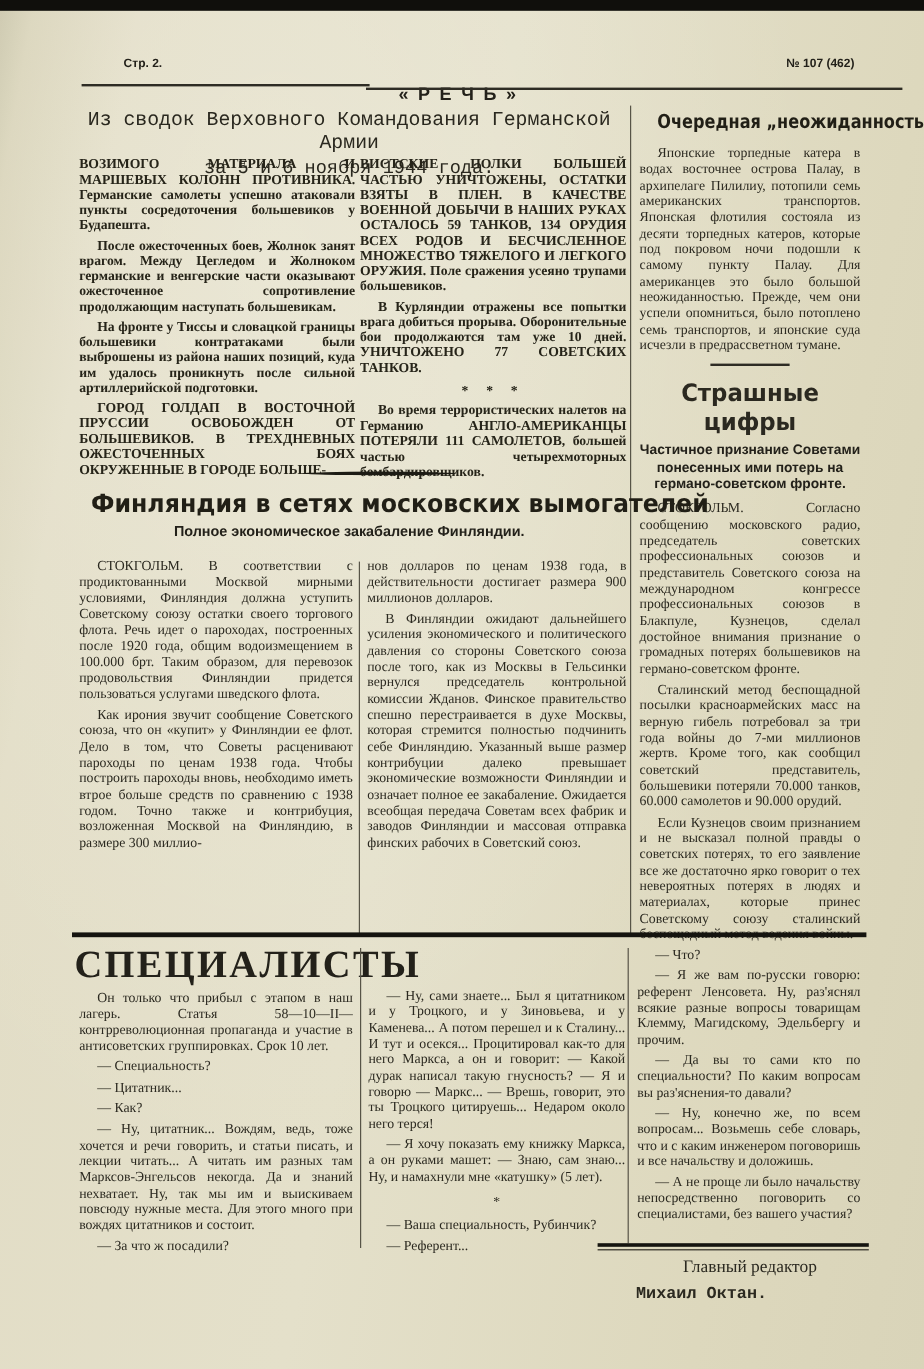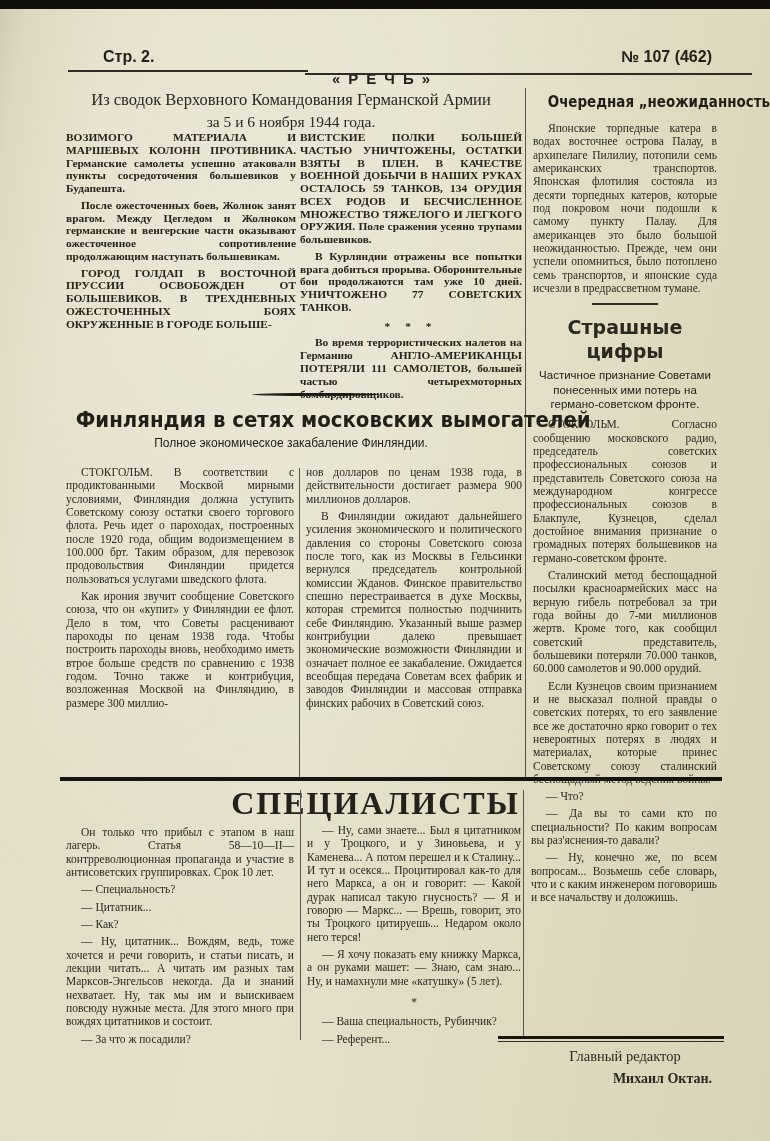--- a/index.html
+++ b/index.html
@@ -6,51 +6,51 @@
   .paper{
     position:relative;width:770px;height:1141px;overflow:hidden;
     background:
       radial-gradient(ellipse at 30% 20%, rgba(255,255,250,.25), rgba(0,0,0,0) 60%),
       linear-gradient(100deg,#c9c4a9 0%,#d8d3b8 3%,#e2ddc6 12%,#e4e0ca 45%,#ddd8bd 80%,#d9d4b9 100%);
     color:#2b2920;
     font-family:"Liberation Serif","DejaVu Serif",serif;
   }
   .abs{position:absolute;}
   .edge-top{left:0;top:0;width:770px;height:9px;background:#100f0c;}
-  .hdr{font-family:"Liberation Sans","DejaVu Sans",sans-serif;font-weight:700;font-size:16px;color:#23211a;}
+  .hdr{font-family:"Liberation Sans","DejaVu Sans",sans-serif;font-weight:700;font-size:10px;color:#23211a;}
   .masthead{letter-spacing:8px;}
   .rule{background:#2e2c24;}
   .hrule{height:2px;}
 
   
   .col p{margin:0 0 4px;text-align:justify;text-indent:15px;}
   .body-sm p{font-size:11.5px;line-height:1.16;}
   .war p{font-size:11.4px;line-height:1.12;font-weight:700;color:#262419;}
   .noindent{text-indent:0 !important;}
   .stars{text-align:center !important;text-indent:0 !important;font-weight:700;letter-spacing:6px;margin:6px 0 4px !important;}
   .star-one{text-align:center !important;text-indent:0 !important;margin:8px 0 6px !important;}
 
-  .headline1{font-family:Liberation Serif, serif;font-weight:400;color:#2a281f;text-align:center;}
+  .headline1{font-family:Liberation Mono, monospace;font-weight:400;color:#2a281f;text-align:center;}
   .headline1 .l1{font-size:16.5px;}
   .headline1 .l2{font-size:15.5px;margin-top:3px;}
 
   .title-heavy{font-family:"DejaVu Sans",sans-serif;font-weight:700;color:#211f16;white-space:nowrap;}
   .japan-title{font-size:16px;transform:scaleX(.84);transform-origin:center;text-align:center;width:100%;}
   .figures-title{font-size:20px;font-family:"DejaVu Sans",sans-serif;font-weight:700;text-align:center;transform:scaleX(.95);transform-origin:center;width:100%;}
-  .sub-bold{font-family:"Liberation Sans","DejaVu Sans",sans-serif;font-weight:400;font-size:11.5px;line-height:1.25;text-align:center;color:#23211a;}
+  .sub-bold{font-family:"Liberation Sans","DejaVu Sans",sans-serif;font-weight:700;font-size:11.5px;line-height:1.25;text-align:center;color:#23211a;}
 
   .finland-title{font-size:21px;text-align:center;transform:scaleX(.94);transform-origin:center;width:100%;}
-  .spec-title{font-family:"Liberation Serif","DejaVu Serif",serif;font-weight:700;font-size:32px;letter-spacing:2px;color:#23211a;text-align:right;}
+  .spec-title{font-family:"Liberation Serif","DejaVu Serif",serif;font-weight:700;font-size:32px;letter-spacing:2px;color:#23211a;text-align:left;}
 
   .vrule{width:1px;background:#575447;}
   .thickrule{background:#15140f;}
   .ornament{background:#1c1b14;border-radius:50%/50%;}
 
   .footer-label{font-size:14.5px;text-align:center;}
-  .footer-name{font-family:Liberation Serif, serif;font-weight:700;font-size:14px;text-align:right;}
+  .footer-name{font-family:Liberation Mono, monospace;font-weight:700;font-size:14px;text-align:left;}
 </style>
 </head>
 <body>
 
 <div class="paper">
 
   <div class="abs edge-top"></div>
 
   <div class="abs hdr" style="left:103px;top:48px;">Стр. 2.</div>
   <div class="abs hdr masthead" style="left:0;top:46px;width:770px;text-align:center;font-size:15px;margin-top:24px;">«РЕЧЬ»</div>
@@ -59,20 +59,21 @@
   <div class="abs rule hrule" style="left:305px;top:73px;width:447px;"></div>
 
   <div class="abs headline1" style="left:62px;top:90px;width:458px;">
     <div class="l1">Из сводок Верховного Командования Германской Армии</div>
     <div class="l2">за 5 и 6 ноября 1944 года.</div>
   </div>
 
   <div class="abs col war" style="left:66px;top:131px;width:230px;">
     <p class="noindent">ВОЗИМОГО МАТЕРИАЛА И МАРШЕВЫХ КОЛОНН ПРОТИВНИКА. Германские самолеты успешно атаковали пункты сосредоточения большевиков у Будапешта.</p>
     <p>После ожесточенных боев, Жолнок занят врагом. Между Цегледом и Жолноком германские и венгерские части оказывают ожесточенное сопротивление продолжающим наступать большевикам.</p>
+    <p>На фронте у Тиссы и словацкой границы большевики контратаками были выброшены из района наших позиций, куда им удалось проникнуть после сильной артиллерийской подготовки.</p>
     <p>ГОРОД ГОЛДАП В ВОСТОЧНОЙ ПРУССИИ ОСВОБОЖДЕН ОТ БОЛЬШЕВИКОВ. В ТРЕХДНЕВНЫХ ОЖЕСТОЧЕННЫХ БОЯХ ОКРУЖЕННЫЕ В ГОРОДЕ БОЛЬШЕ-</p>
   </div>
 
   <div class="abs col war" style="left:300px;top:131px;width:222px;">
     <p class="noindent">ВИСТСКИЕ ПОЛКИ БОЛЬШЕЙ ЧАСТЬЮ УНИЧТОЖЕНЫ, ОСТАТКИ ВЗЯТЫ В ПЛЕН. В КАЧЕСТВЕ ВОЕННОЙ ДОБЫЧИ В НАШИХ РУКАХ ОСТАЛОСЬ 59 ТАНКОВ, 134 ОРУДИЯ ВСЕХ РОДОВ И БЕСЧИСЛЕННОЕ МНОЖЕСТВО ТЯЖЕЛОГО И ЛЕГКОГО ОРУЖИЯ. Поле сражения усеяно трупами большевиков.</p>
     <p>В Курляндии отражены все попытки врага добиться прорыва. Оборонительные бои продолжаются там уже 10 дней. УНИЧТОЖЕНО 77 СОВЕТСКИХ ТАНКОВ.</p>
     <p class="stars">* * *</p>
     <p>Во время террористических налетов на Германию АНГЛО-АМЕРИКАНЦЫ ПОТЕРЯЛИ 111 САМОЛЕТОВ, большей частью четырехмоторных бомбардировщиков.</p>
   </div>
 
@@ -128,22 +129,24 @@
   <div class="abs col body-sm" style="left:307px;top:824px;width:214px;">
     <p>— Ну, сами знаете... Был я цитатником и у Троцкого, и у Зиновьева, и у Каменева... А потом перешел и к Сталину... И тут и осекся... Процитировал как-то для него Маркса, а он и говорит: — Какой дурак написал такую гнусность? — Я и говорю — Маркс... — Врешь, говорит, это ты Троцкого цитируешь... Недаром около него терся!</p>
     <p>— Я хочу показать ему книжку Маркса, а он руками машет: — Знаю, сам знаю... Ну, и намахнули мне «катушку» (5 лет).</p>
     <p class="star-one">*</p>
     <p>— Ваша специальность, Рубинчик?</p>
     <p>— Референт...</p>
   </div>
 
   <div class="abs col body-sm" style="left:531px;top:790px;width:186px;">
     <p>— Что?</p>
+    <p>— Я же вам по-русски говорю: референт Ленсовета. Ну, раз'яснял всякие разные вопросы товарищам Клемму, Магидскому, Эдельбергу и прочим.</p>
     <p>— Да вы то сами кто по специальности? По каким вопросам вы раз'яснения-то давали?</p>
     <p>— Ну, конечно же, по всем вопросам... Возьмешь себе словарь, что и с каким инженером поговоришь и все начальству и доложишь.</p>
+    <p>— А не проще ли было начальству непосредственно поговорить со специалистами, без вашего участия?</p>
   </div>
 
   <div class="abs" style="left:498px;top:1036px;width:226px;">
     <div style="height:3px;background:#15140f;"></div>
     <div style="height:1px;background:#2e2c24;margin-top:2px;"></div>
   </div>
   <div class="abs" style="left:530px;top:1048px;width:190px;">
     <div class="footer-label">Главный редактор</div>
     <div class="footer-name" style="margin-top:6px;padding-right:8px;">Михаил Октан.</div>
   </div>

